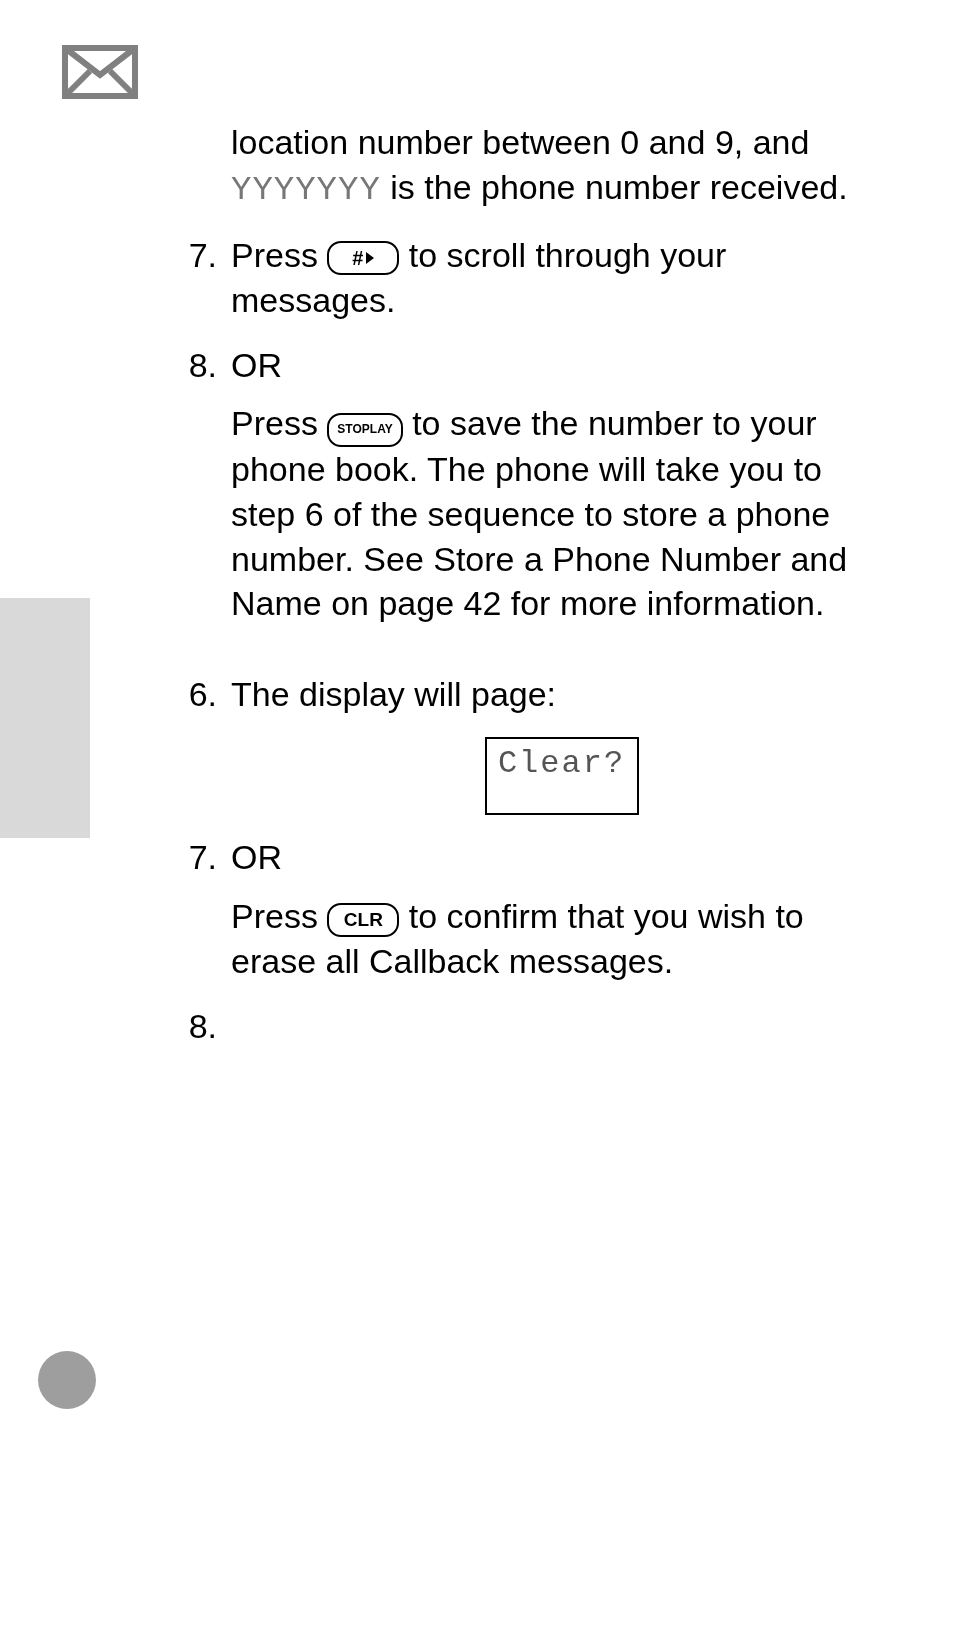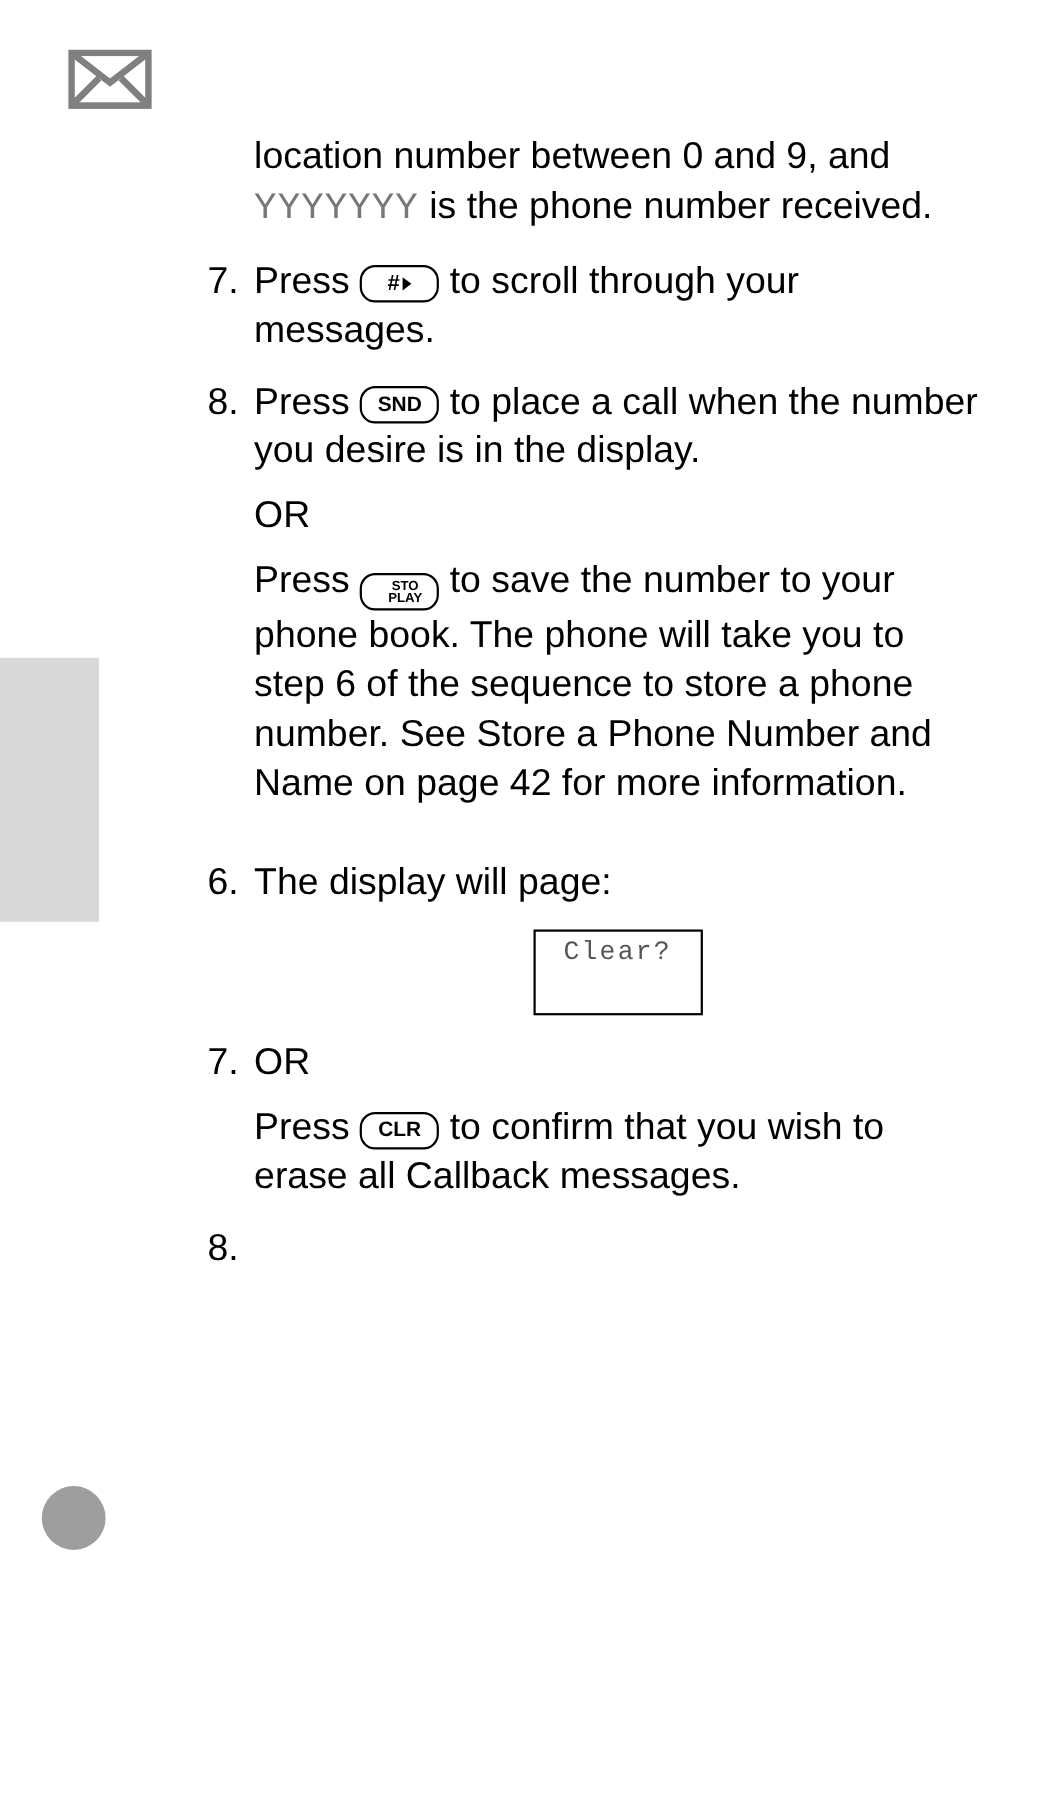--- a/index.html
+++ b/index.html
@@ -79,26 +79,25 @@
     padding: 0 8px;
     font-size: 19px;
     font-weight: bold;
     line-height: 1;
     vertical-align: 2px;
     background: #fff;
     font-family: Arial, Helvetica, sans-serif;
   }
   .key .stack {
     display: flex;
-    flex-direction: column;
+    flex-direction: row;
     align-items: center;
     line-height: 0.9;
     font-size: 12px;
     font-weight: bold;
-    margin-left: 10px;
   }
   .key .hash {
     font-size: 20px;
     font-weight: bold;
   }
   .key .tri {
     display: inline-block;
     margin-left: 3px;
     width: 0; height: 0;
     border-top: 6px solid transparent;
@@ -109,21 +108,21 @@
   .screen-box {
     display: inline-block;
     border: 2px solid #000;
     width: 150px;
     height: 74px;
     text-align: center;
     margin: 6px auto 14px;
   }
   .screen-box .txt {
     font-family: "Courier New", monospace;
-    font-size: 24px;
+    font-size: 32px;
     letter-spacing: 2px;
     color: #555;
     padding-top: 4px;
   }
   .center-wrap {
     text-align: center;
   }
 </style>
 </head>
 <body>
@@ -162,25 +161,20 @@
               <span class="tri"></span>
             </span>
           <span> to scroll through your messages.</span>
         </p>
       </div>
     </div>
 
     <div class="item">
       <div class="num">8.</div>
       <div class="body">
-        <p>
-          <span>Press </span>
-          <span class="key">SND</span>
-          <span> to place a call when the number you desire is in the display.</span>
-        </p>
         <p>OR</p>
         <p>
           <span>Press </span>
           <span class="key">
               <span class="stack">
                 <span>STO</span>
                 <span>PLAY</span>
               </span>
             </span>
           <span> to save the number to your phone book. The phone will take you to step 6 of the sequence to store a phone number. See Store a Phone Number and Name on page 42 for more information.</span>

